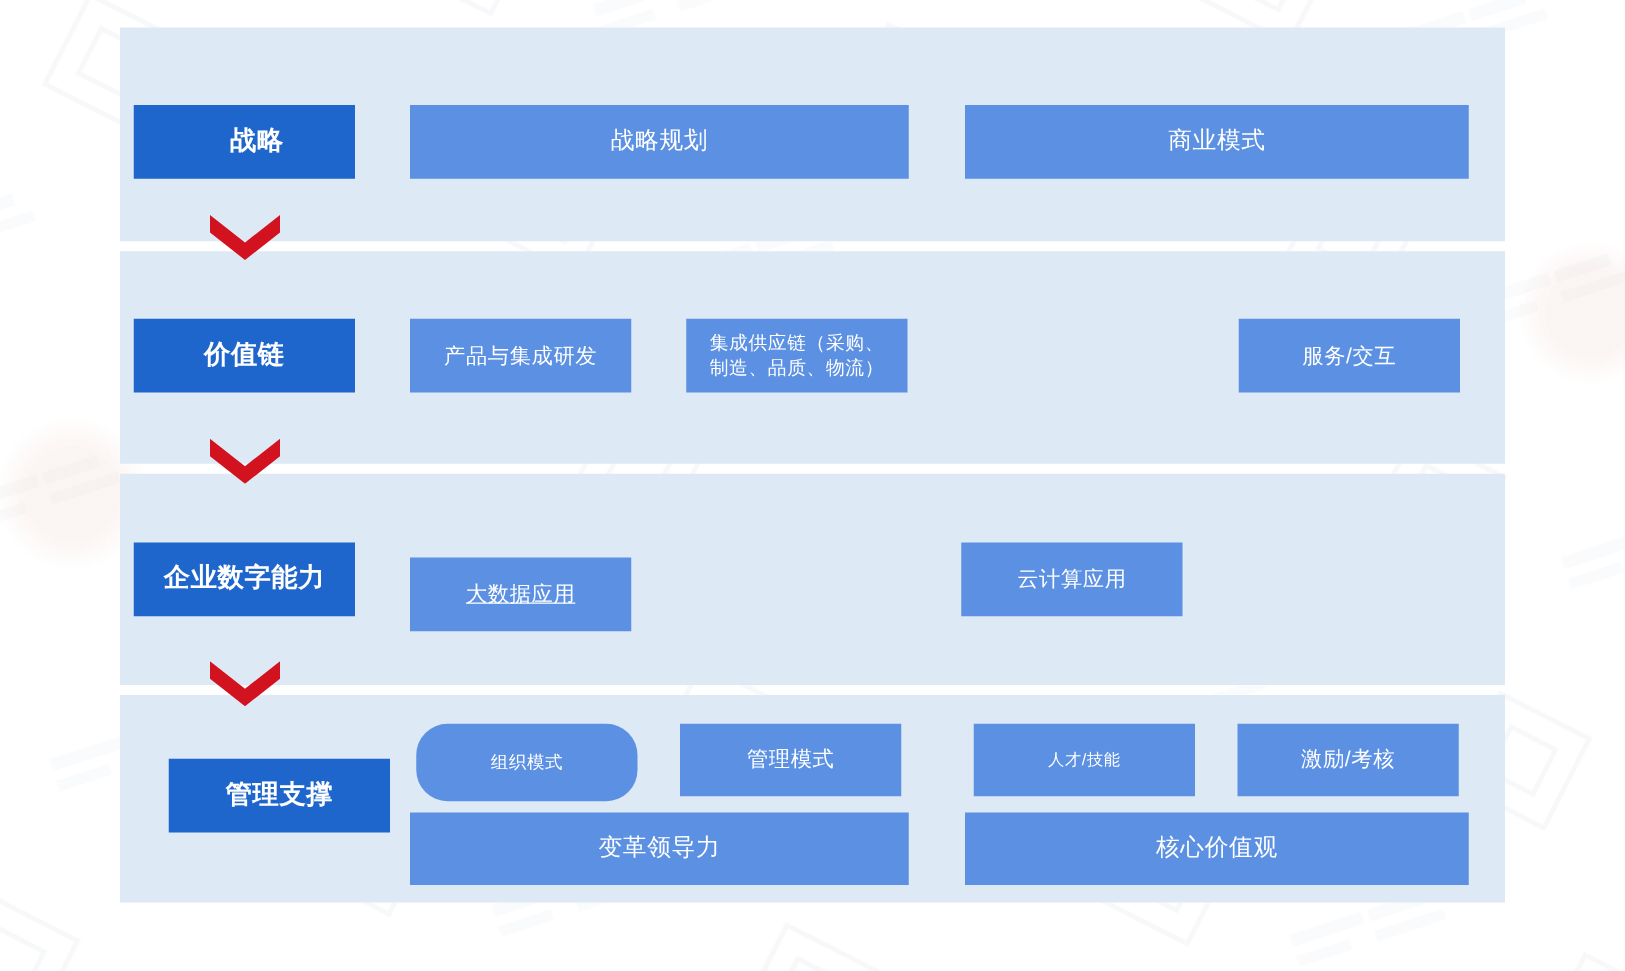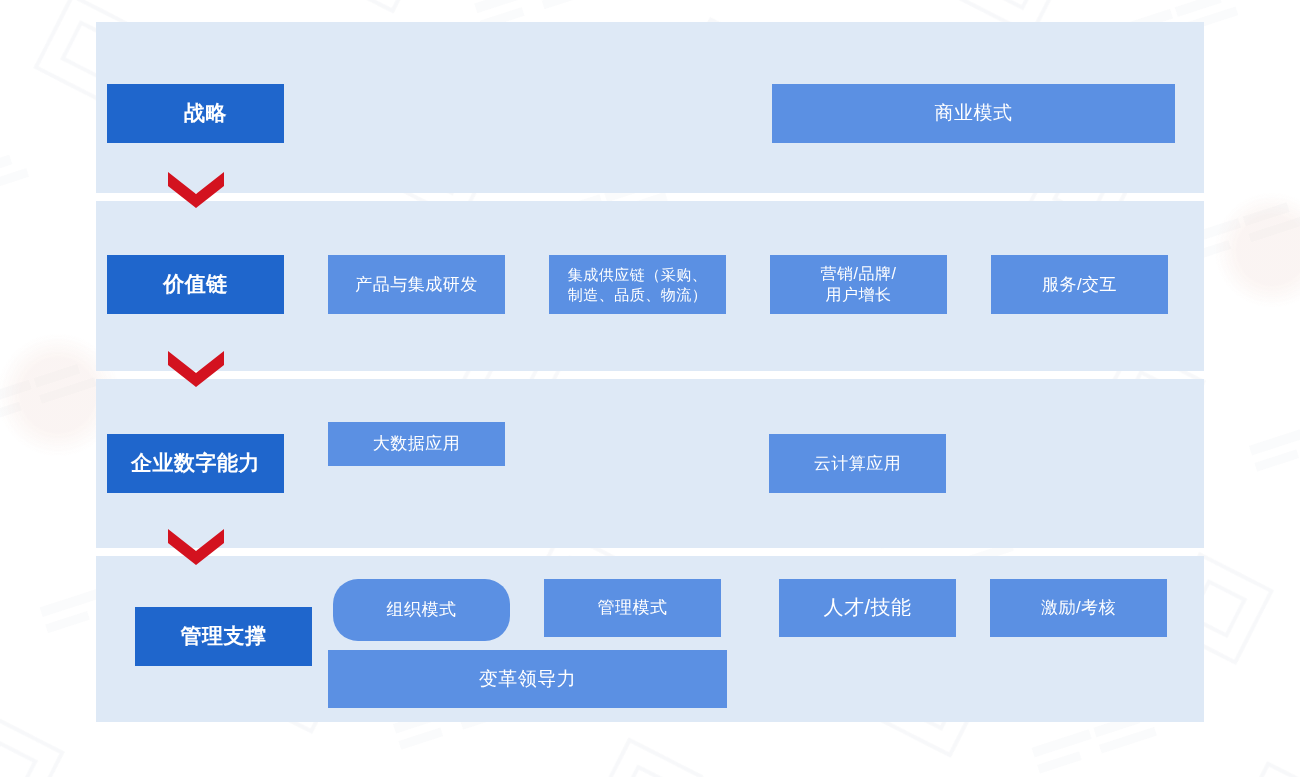--- a/index.html
+++ b/index.html
@@ -78,30 +78,30 @@
 
   
   #r2-lead{left:107px;top:255px;width:177px;height:59px;font-size:21px;}
   #r2-i0  {left:328px;top:255px;width:177px;height:59px;font-size:17px;}
   #r2-i1  {left:549px;top:255px;width:177px;height:59px;font-size:15px;}
   #r2-i2  {left:770px;top:255px;width:177px;height:59px;font-size:16px;}
   #r2-i3  {left:991px;top:255px;width:177px;height:59px;font-size:17px;}
 
   
   #r3-lead{left:107px;top:434px;width:177px;height:59px;font-size:21px;}
-  #r3-i0  {left:328px;top:422px;width:177px;height:44px;font-size:17px;}
+  #r3-i0  {left:328px;top:446px;width:177px;height:59px;font-size:17px;text-decoration:underline;}
   #r3-i1  {left:548px;top:434px;width:177px;height:59px;font-size:17px;}
   #r3-i2  {left:769px;top:434px;width:177px;height:59px;font-size:17px;}
   #r3-i3  {left:990px;top:434px;width:177px;height:59px;font-size:17px;}
 
   
   #r4-lead{left:107px;top:607px;width:177px;height:59px;font-size:21px;margin-left:28px;}
-  #r4-t0  {left:333px;top:579px;width:177px;height:62px;font-size:17px;border-radius:25px;}
+  #r4-t0  {left:333px;top:579px;width:177px;height:62px;font-size:14px;border-radius:25px;}
   #r4-t1  {left:544px;top:579px;width:177px;height:58px;font-size:17px;}
-  #r4-t2  {left:779px;top:579px;width:177px;height:58px;font-size:20px;}
+  #r4-t2  {left:779px;top:579px;width:177px;height:58px;font-size:13px;}
   #r4-t3  {left:990px;top:579px;width:177px;height:58px;font-size:17px;}
   #r4-b0  {left:328px;top:650px;width:399px;height:58px;font-size:19px;}
   #r4-b1  {left:772px;top:650px;width:403px;height:58px;font-size:19px;}
 </style>
 </head>
 <body>
 
 <div id="watermark">
   <svg width="1300" height="777" viewBox="0 0 1300 777" xmlns="http://www.w3.org/2000/svg">
     <defs>
@@ -145,34 +145,34 @@
       <path d="M0 0 L28 22 L56 0 L56 14 L28 36 L0 14 Z" fill="#d3121f"></path>
     </svg>
   </div>
   <div class="arrow a3">
     <svg viewBox="0 0 56 36" xmlns="http://www.w3.org/2000/svg">
       <path d="M0 0 L28 22 L56 0 L56 14 L28 36 L0 14 Z" fill="#d3121f"></path>
     </svg>
   </div>
 
   <div class="box lead" id="r1-lead">战略</div>
+  <div class="box item" id="r1-i0">战略规划</div>
   <div class="box item" id="r1-i1">商业模式</div>
 
   <div class="box item" id="r2-i0">产品与集成研发</div>
   <div class="box lead" id="r2-lead">价值链</div>
   <div class="box item" id="r2-i1">集成供应链（采购、
 制造、品质、物流）</div>
-  <div class="box item" id="r2-i2">营销/品牌/
-用户增长</div>
   <div class="box item" id="r2-i3">服务/交互</div>
 
   <div class="box lead" id="r3-lead">企业数字能力</div>
   <div class="box item" id="r3-i0">大数据应用</div>
   <div class="box item" id="r3-i2">云计算应用</div>
 
   <div class="box lead" id="r4-lead">管理支撑</div>
   <div class="box item" id="r4-t0">组织模式</div>
   <div class="box item" id="r4-t1">管理模式</div>
   <div class="box item" id="r4-t2">人才/技能</div>
   <div class="box item" id="r4-t3">激励/考核</div>
   <div class="box item" id="r4-b0">变革领导力</div>
+  <div class="box item" id="r4-b1">核心价值观</div>
 
 </div>
 
 </body></html>

